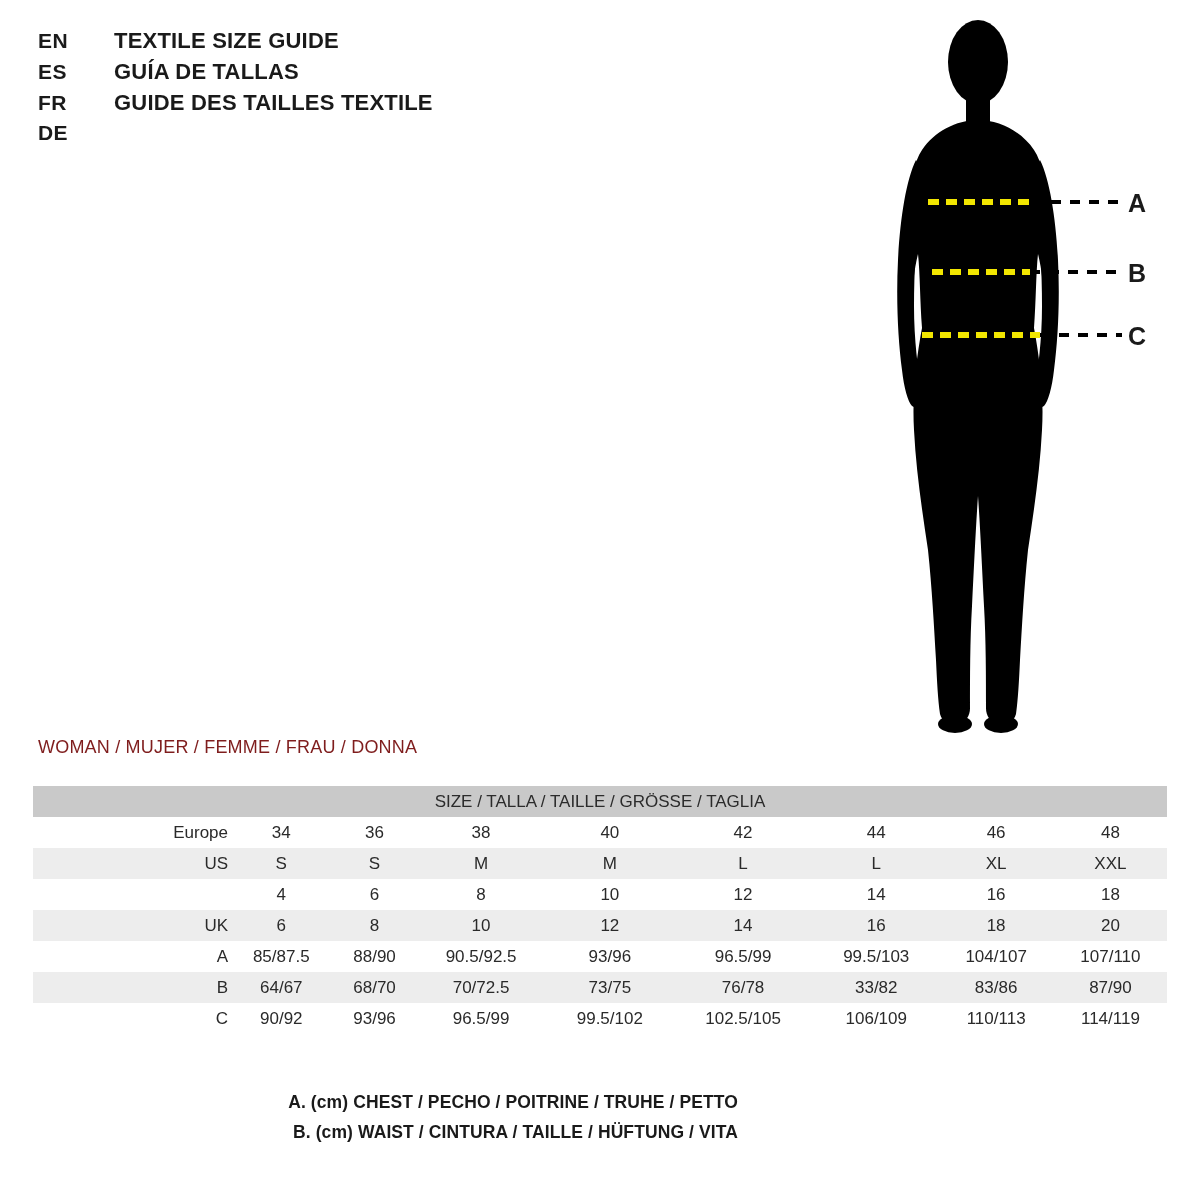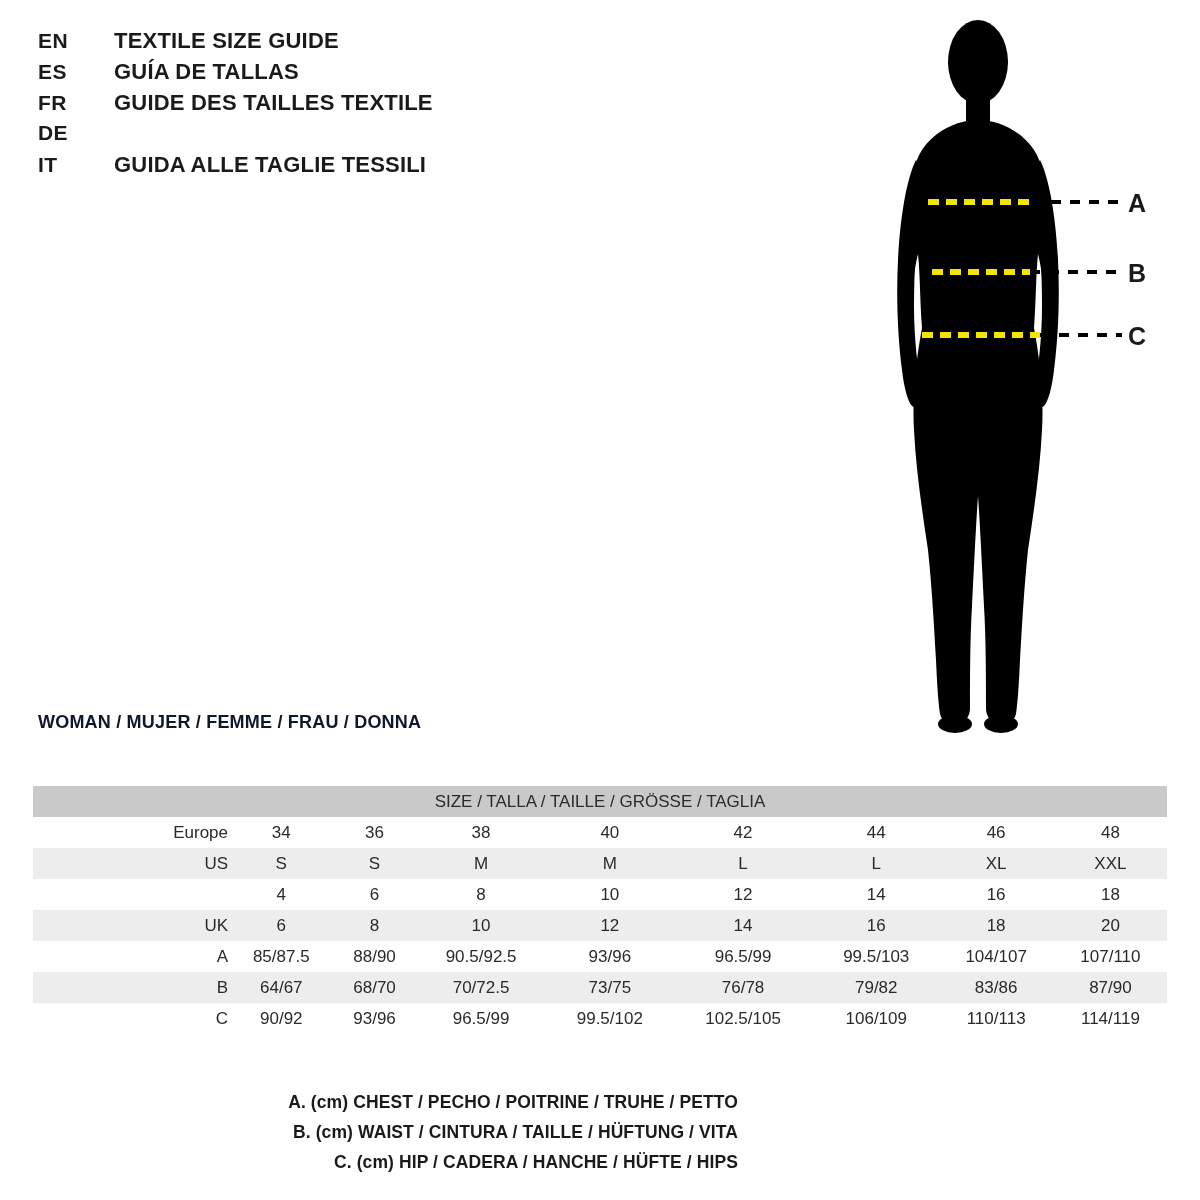--- a/index.html
+++ b/index.html
@@ -54,25 +54,25 @@
   #figure-svg {
     position: absolute;
     left: 0;
     top: 0;
   }
 
   
   #section-label {
     position: absolute;
     left: 38px;
-    top: 712px;
+    top: 737px;
     font-size: 18px;
-    font-weight: bold;
+    font-weight: normal;
     letter-spacing: 0.2px;
-    color: #0f172a;
+    color: #7f1d1d;
   }
 
   
   #size-table {
     position: absolute;
     left: 33px;
     top: 786px;
     width: 1134px;
     border-collapse: collapse;
     font-size: 17px;
@@ -132,24 +132,20 @@
   <div class="title-row">
     <span class="title-lang">ES</span>
     <span class="title-text">GUÍA DE TALLAS</span>
   </div>
   <div class="title-row">
     <span class="title-lang">FR</span>
     <span class="title-text">GUIDE DES TAILLES TEXTILE</span>
   </div>
   <div class="title-row">
     <span class="title-lang">DE</span>
-  </div>
-  <div class="title-row">
-    <span class="title-lang">IT</span>
-    <span class="title-text">GUIDA ALLE TAGLIE TESSILI</span>
   </div>
 </div>
 
 <div id="figure-area">
   <svg id="figure-svg" width="330" height="730" viewBox="0 0 330 730">
 
     <g fill="#000000">
 
       <ellipse cx="118" cy="52" rx="30" ry="42"></ellipse>
 
@@ -279,21 +275,21 @@
       <td>107/110</td>
     </tr>
 
     <tr class="row-dark">
       <td class="rowhead">B</td>
       <td>64/67</td>
       <td>68/70</td>
       <td>70/72.5</td>
       <td>73/75</td>
       <td>76/78</td>
-      <td>79/82</td>
+      <td>33/82</td>
       <td>83/86</td>
       <td>87/90</td>
     </tr>
 
     <tr class="row-light">
       <td class="rowhead">C</td>
       <td>90/92</td>
       <td>93/96</td>
       <td>96.5/99</td>
       <td>99.5/102</td>
@@ -301,14 +297,13 @@
       <td>106/109</td>
       <td>110/113</td>
       <td>114/119</td>
     </tr>
   </tbody>
 </table>
 
 <div id="legend">
   <div class="legend-line">A. (cm) CHEST / PECHO / POITRINE / TRUHE / PETTO</div>
   <div class="legend-line">B. (cm) WAIST / CINTURA / TAILLE / HÜFTUNG / VITA</div>
-  <div class="legend-line">C. (cm) HIP / CADERA / HANCHE / HÜFTE / HIPS</div>
 </div>
 
 </body></html>

